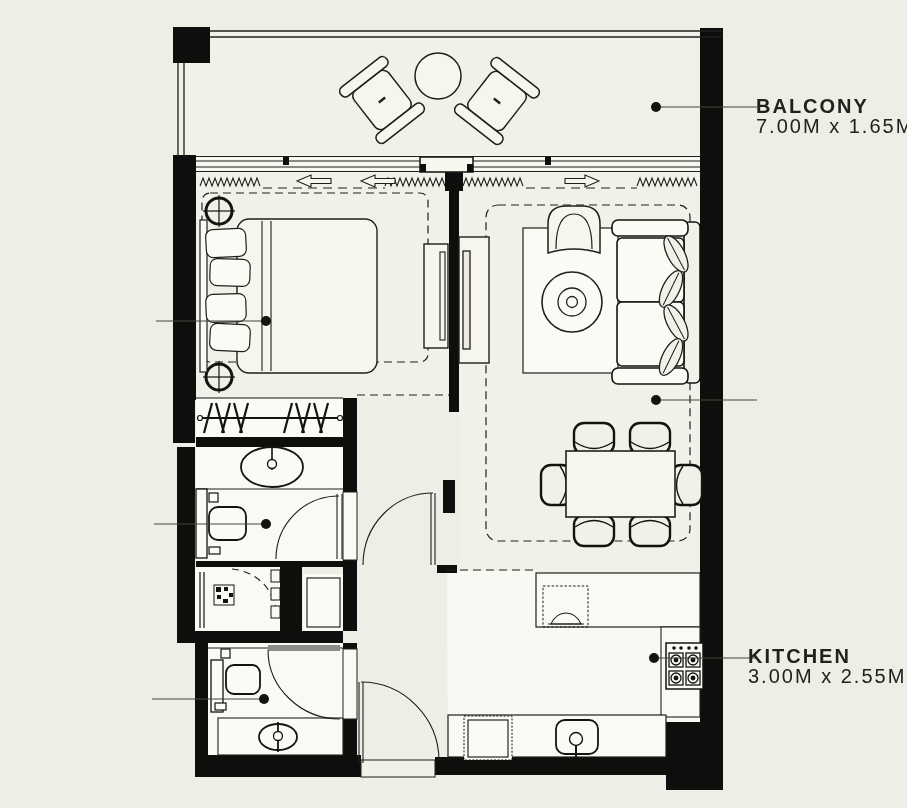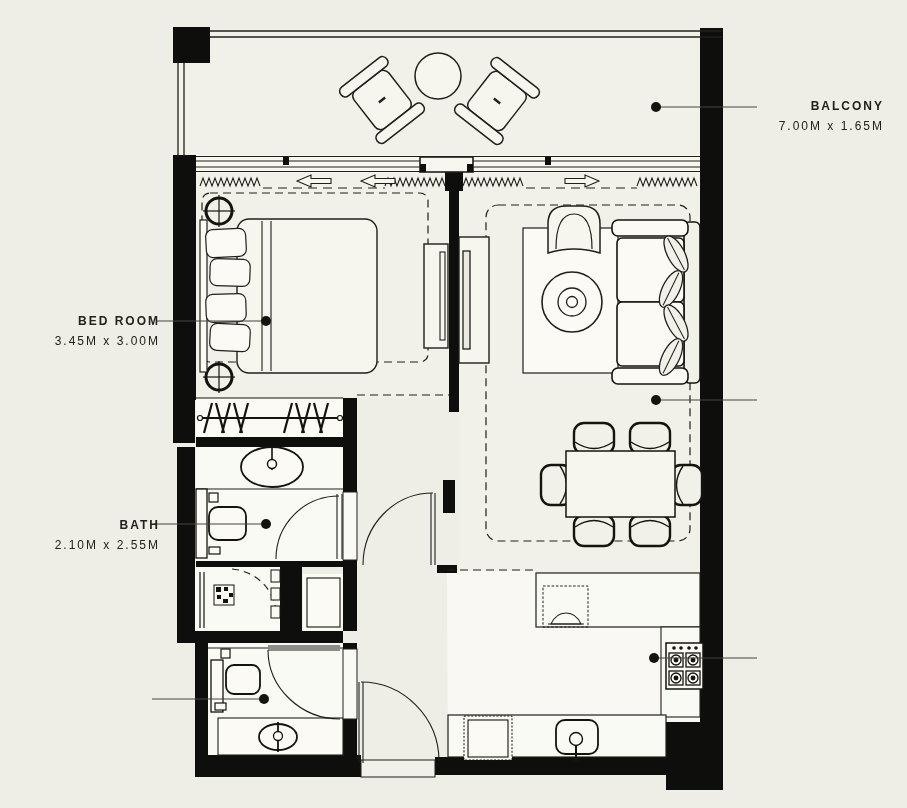--- a/index.html
+++ b/index.html
@@ -7,24 +7,24 @@
     width:907px;height:808px;
     background:#efeee6;
     font-family:"Liberation Sans", sans-serif;
     position:relative;
     overflow:hidden;
   }
   .plan-wrap{position:absolute;inset:0;}
   svg{position:absolute;left:0;top:0;}
   .room-label{
     position:absolute;
-    text-align:right;
+    text-align:left;
     color:#21211d;
     font-weight:600;
-    font-size:12px;
+    font-size:20px;
     letter-spacing:2px;
     line-height:20px;
     white-space:nowrap;
   }
   .room-label .dims{font-weight:500;}
 </style>
 </head>
 <body>
 
 <div class="plan-wrap">
@@ -344,21 +344,17 @@
         <circle cx="264" cy="699" r="5" fill="#14140f" stroke="none"></circle>
     <line x1="658" y1="658" x2="757" y2="658"></line>
         <circle cx="654" cy="658" r="5" fill="#14140f" stroke="none"></circle>
   </g>
 </svg>
 
 <div class="room-label" style="left:756px;top:96px;width:128px;">
   <span>BALCONY</span><br>
   <span class="dims">7.00M x 1.65M</span>
 </div>
-<div class="room-label" style="left:16px;top:311px;width:144px;">
-  <span>BED ROOM</span><br>
-  <span class="dims">3.45M x 3.00M</span>
-</div>
-<div class="room-label" style="left:16px;top:515px;width:144px;">
-  <span>BATH</span><br>
-  <span class="dims">2.10M x 2.55M</span>
+<div class="room-label" style="left:748px;top:646px;width:144px;">
+  <span>KITCHEN</span><br>
+  <span class="dims">3.00M x 2.55M</span>
 </div>
 </div>
 
 </body></html>

